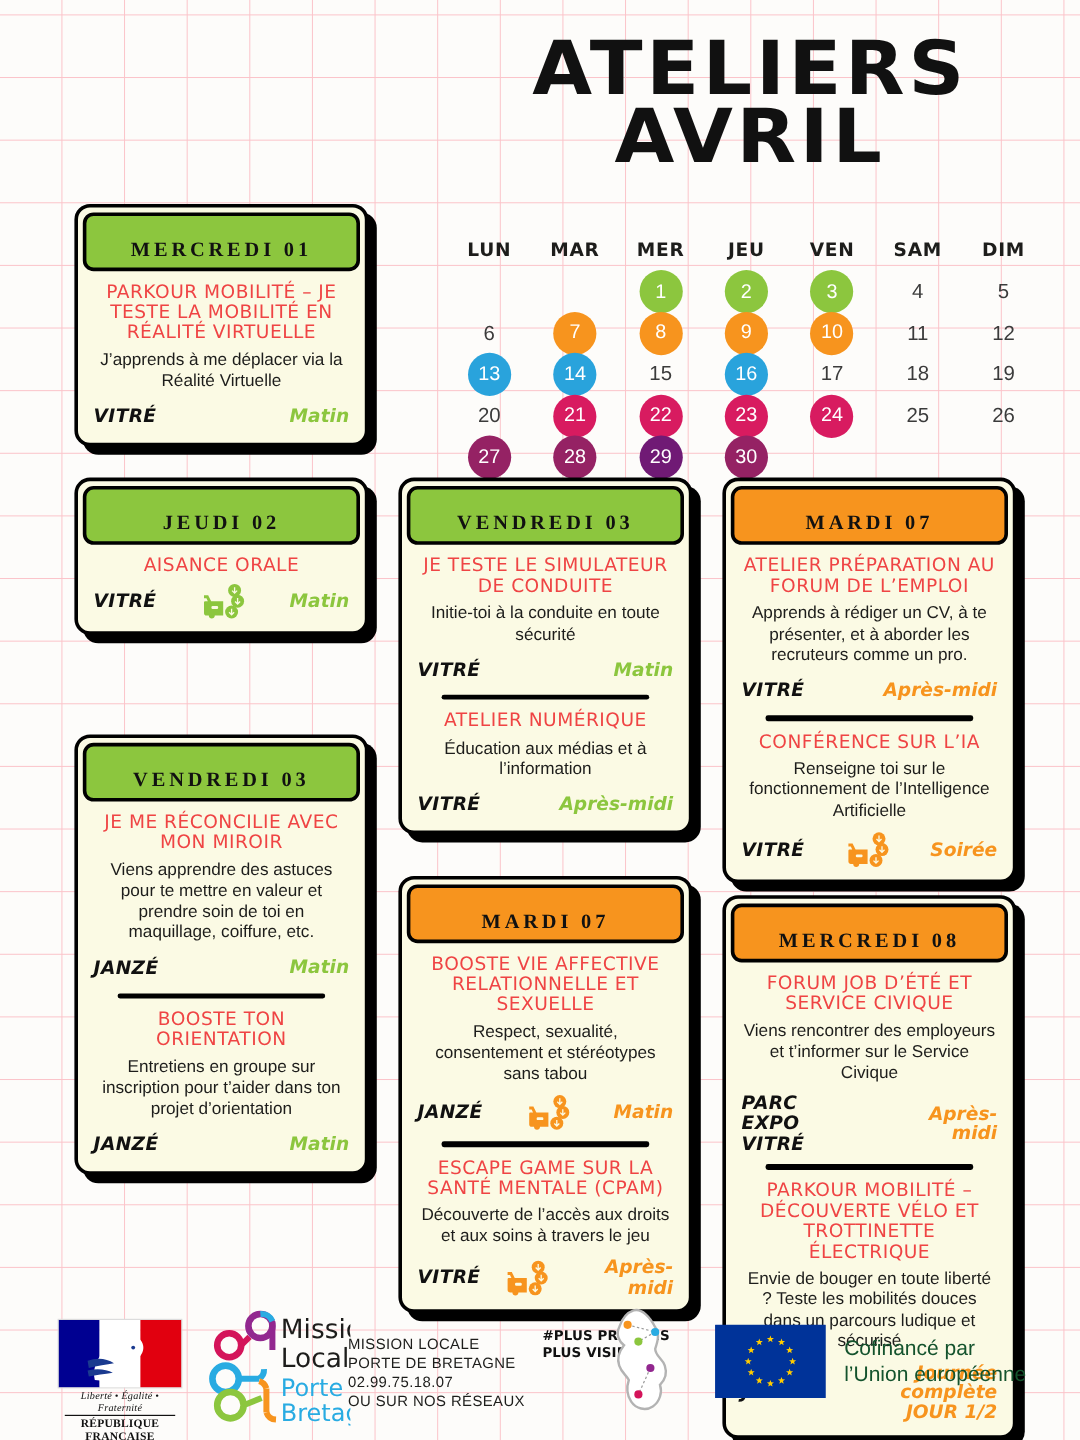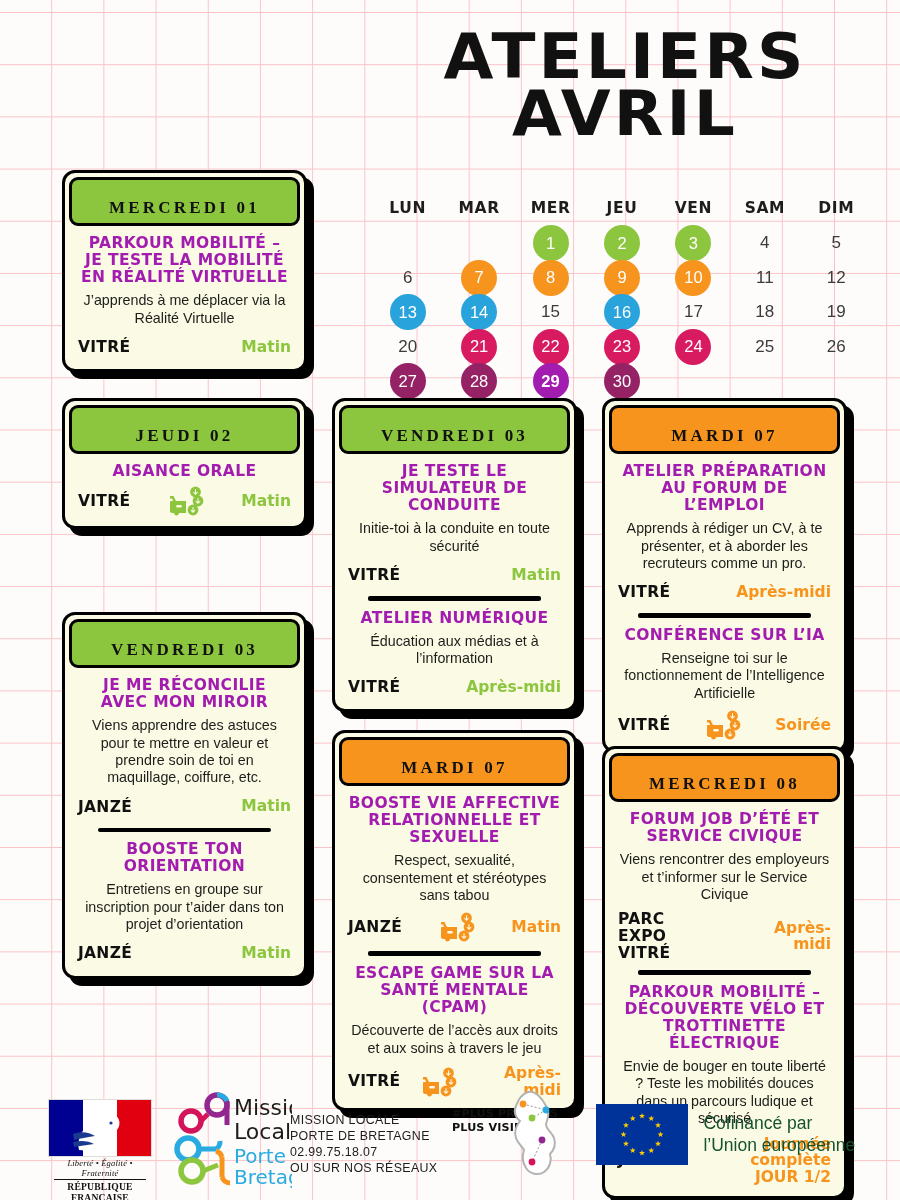--- a/index.html
+++ b/index.html
@@ -95,39 +95,40 @@
     font-weight:bold;
     font-size:17px;
     letter-spacing:3.2px;
     color:#111;
   }
   .card-body{ padding:9px 13px 10px; }
 
   .ev{ }
   .ev-title{
     font-family:"DejaVu Sans", sans-serif;
-    font-weight:bold;
+    font-weight:normal;
     font-size:15.5px;
     line-height:1.1;
     letter-spacing:0.4px;
     text-align:center;
-    color:#a21caf;
+    color:#ef4444;
     margin-bottom:6px;
   }
   .ev-desc{
     font-size:14.3px;
     line-height:1.22;
     text-align:center;
     color:#1d1d1b;
     margin-bottom:8px;
   }
   .ev-foot{
     display:flex; align-items:center; justify-content:space-between;
     gap:20px;
     min-height:24px;
+    font-style:italic;
   }
   .ev-place{
     font-family:"DejaVu Sans", sans-serif;
     font-weight:bold;
     font-size:15.5px;
     letter-spacing:0.3px;
     color:#111;
     white-space:pre-line;
     line-height:1.07;
     text-align:left;
@@ -307,21 +308,21 @@
           <div class="cal-cell">26</div>
         </div>
         <div class="cal-week">
           <div class="cal-cell">
             <div class="pill" style="background: rgb(149, 34, 100);">27</div>
           </div>
           <div class="cal-cell">
             <div class="pill" style="background: rgb(149, 34, 100);">28</div>
           </div>
           <div class="cal-cell">
-            <div class="pill" style="background: #a21caf; font-weight: bold;">29</div>
+            <div class="pill" style="background: #701a75;">29</div>
           </div>
           <div class="cal-cell">
             <div class="pill" style="background: rgb(149, 34, 100);">30</div>
           </div>
           <div class="cal-cell empty"></div>
           <div class="cal-cell empty"></div>
           <div class="cal-cell empty"></div>
         </div>
       </div>
   </div>

